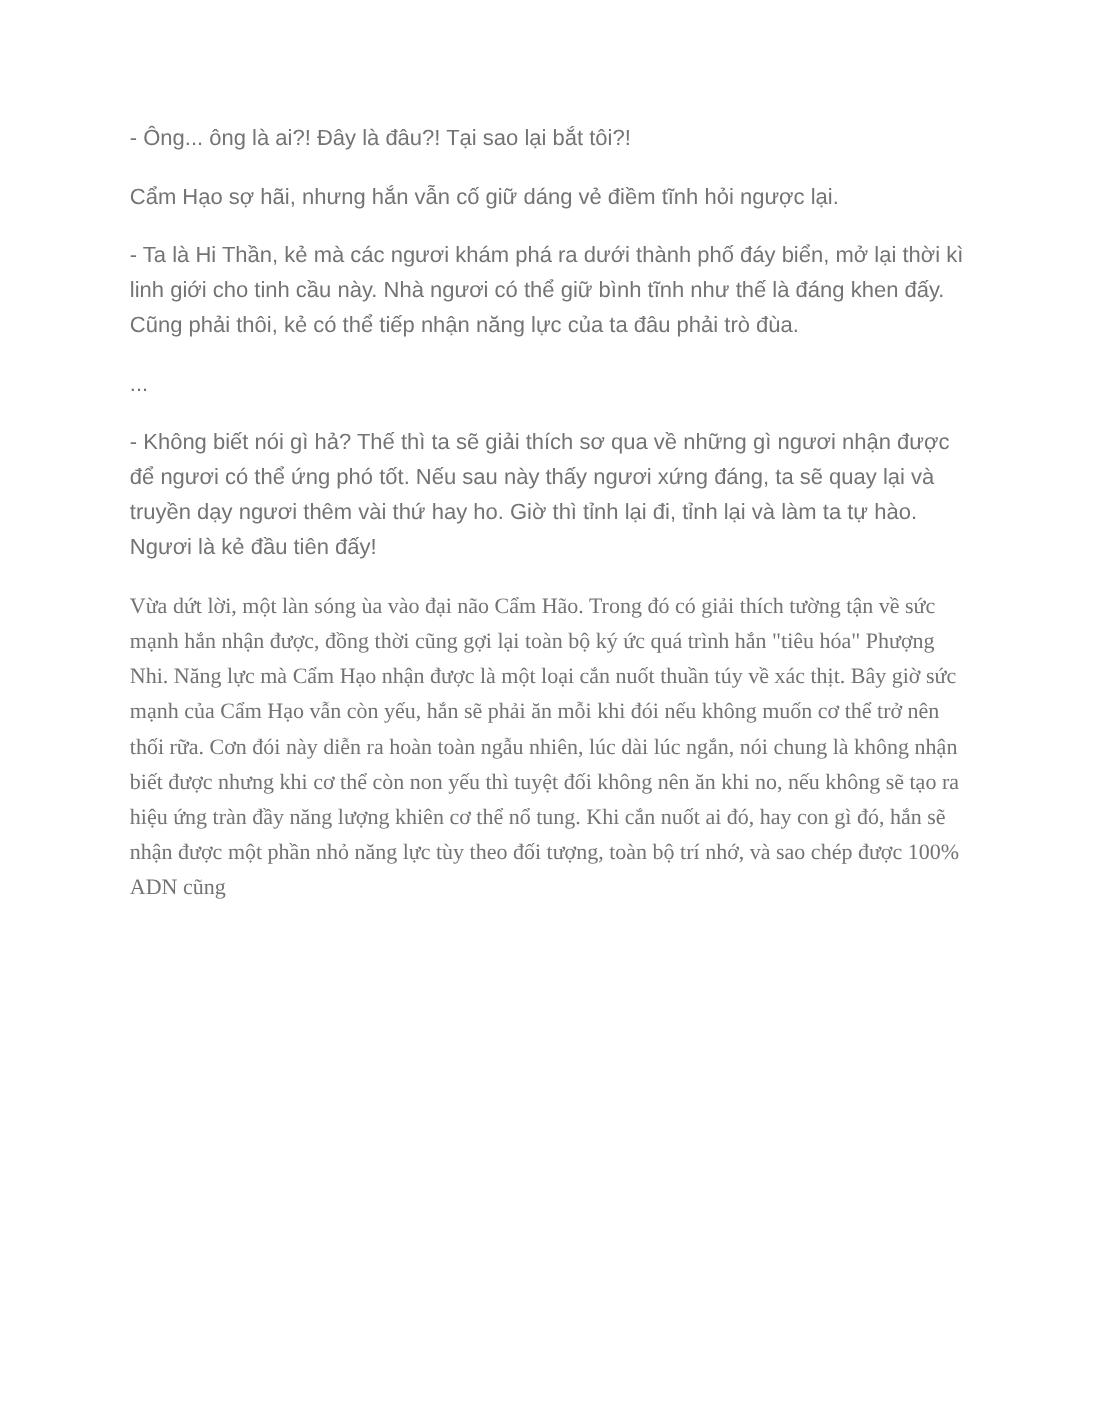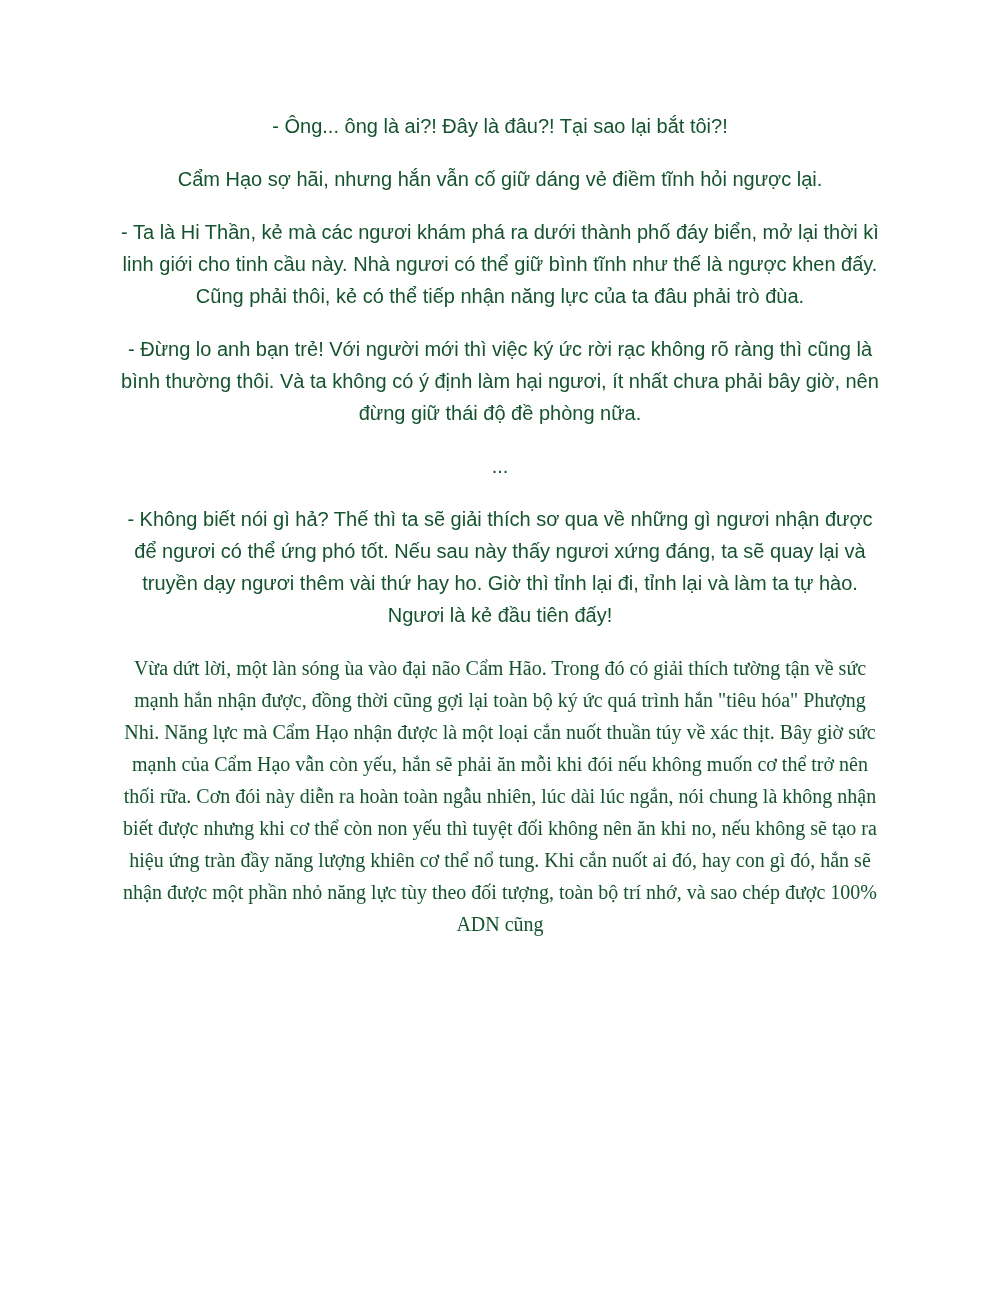--- a/index.html
+++ b/index.html
@@ -17,33 +17,32 @@
     box-sizing: border-box;
     width: 1000px;
     min-height: 1294px;
     padding: 110px 118px 80px 118px;
     background: #ffffff;
   }
   .page p {
     margin: 0 0 21px 0;
     font-size: 20px;
     line-height: 32px;
-    color: #14532d;
-    text-align: center;
+    color: #737373;
+    text-align: left;
     word-spacing: normal;
   }
   .page p:last-child {
     margin-bottom: 0;
     font-family: Liberation Serif, serif;
   }
 </style>
 </head>
 <body>
 
 <div class="page">
   <p>- Ông... ông là ai?! Đây là đâu?! Tại sao lại bắt tôi?!</p>
   <p>Cẩm Hạo sợ hãi, nhưng hắn vẫn cố giữ dáng vẻ điềm tĩnh hỏi ngược lại.</p>
-  <p>- Ta là Hi Thần, kẻ mà các ngươi khám phá ra dưới thành phố đáy biển, mở lại thời kì linh giới cho tinh cầu này. Nhà ngươi có thể giữ bình tĩnh như thế là ngược khen đấy. Cũng phải thôi, kẻ có thể tiếp nhận năng lực của ta đâu phải trò đùa.</p>
-  <p>- Đừng lo anh bạn trẻ! Với người mới thì việc ký ức rời rạc không rõ ràng thì cũng là bình thường thôi. Và ta không có ý định làm hại ngươi, ít nhất chưa phải bây giờ, nên đừng giữ thái độ đề phòng nữa.</p>
+  <p>- Ta là Hi Thần, kẻ mà các ngươi khám phá ra dưới thành phố đáy biển, mở lại thời kì linh giới cho tinh cầu này. Nhà ngươi có thể giữ bình tĩnh như thế là đáng khen đấy. Cũng phải thôi, kẻ có thể tiếp nhận năng lực của ta đâu phải trò đùa.</p>
   <p>...</p>
   <p>- Không biết nói gì hả? Thế thì ta sẽ giải thích sơ qua về những gì ngươi nhận được để ngươi có thể ứng phó tốt. Nếu sau này thấy ngươi xứng đáng, ta sẽ quay lại và truyền dạy ngươi thêm vài thứ hay ho. Giờ thì tỉnh lại đi, tỉnh lại và làm ta tự hào. Ngươi là kẻ đầu tiên đấy!</p>
   <p>Vừa dứt lời, một làn sóng ùa vào đại não Cẩm Hão. Trong đó có giải thích tường tận về sức mạnh hắn nhận được, đồng thời cũng gợi lại toàn bộ ký ức quá trình hắn "tiêu hóa" Phượng Nhi. Năng lực mà Cẩm Hạo nhận được là một loại cắn nuốt thuần túy về xác thịt. Bây giờ sức mạnh của Cẩm Hạo vẫn còn yếu, hắn sẽ phải ăn mỗi khi đói nếu không muốn cơ thể trở nên thối rữa. Cơn đói này diễn ra hoàn toàn ngẫu nhiên, lúc dài lúc ngắn, nói chung là không nhận biết được nhưng khi cơ thể còn non yếu thì tuyệt đối không nên ăn khi no, nếu không sẽ tạo ra hiệu ứng tràn đầy năng lượng khiên cơ thể nổ tung. Khi cắn nuốt ai đó, hay con gì đó, hắn sẽ nhận được một phần nhỏ năng lực tùy theo đối tượng, toàn bộ trí nhớ, và sao chép được 100% ADN cũng</p>
 </div>
 
 </body></html>

